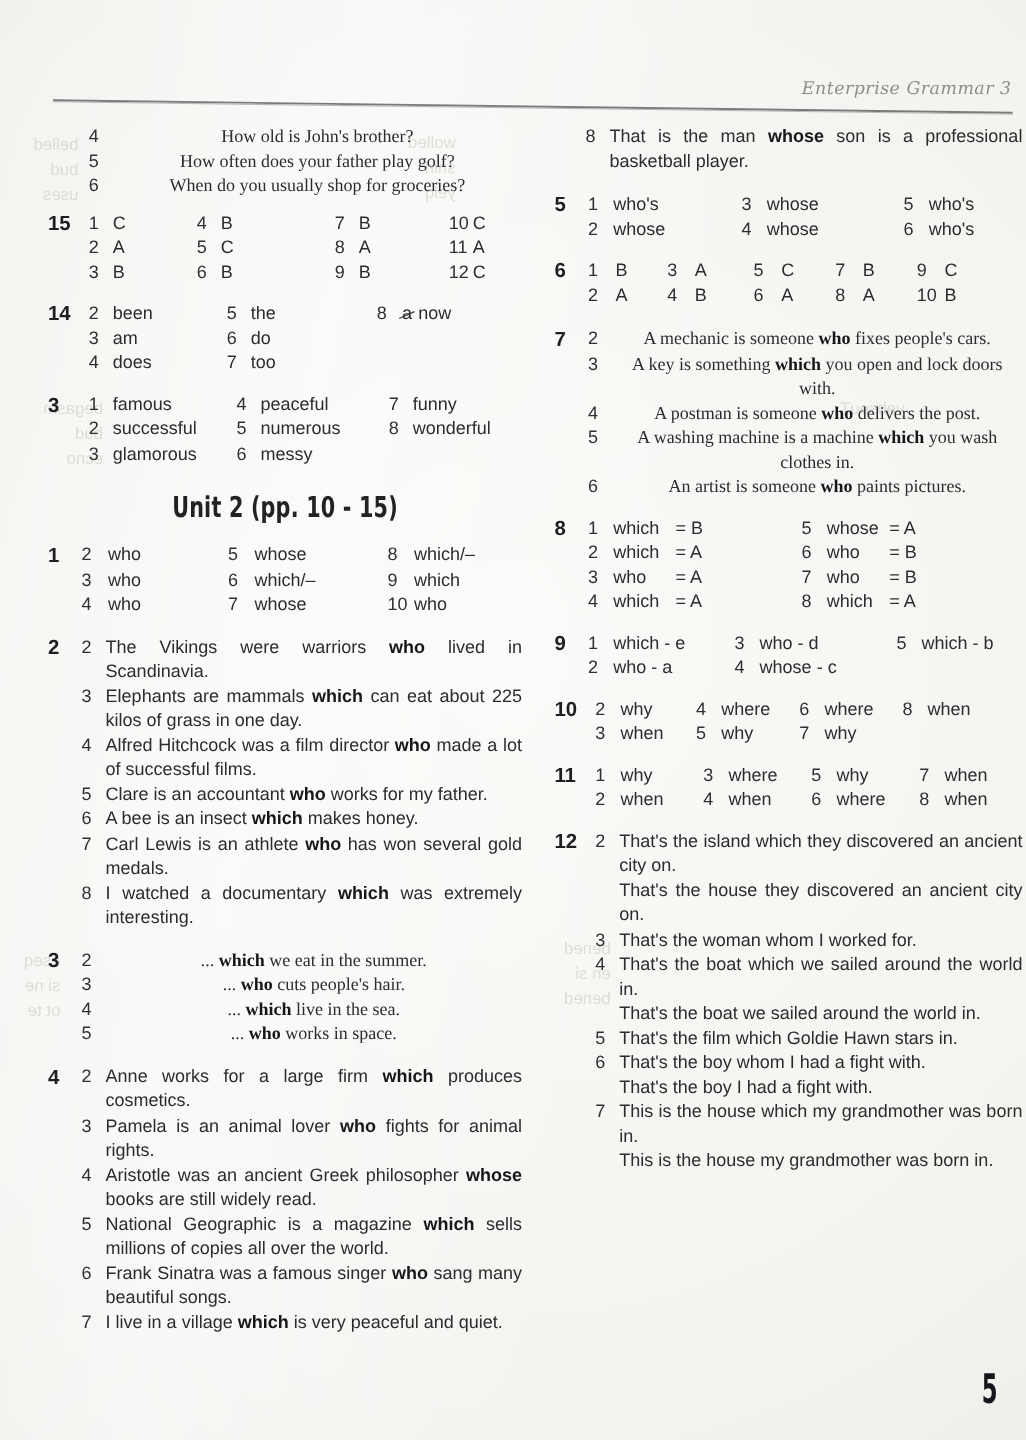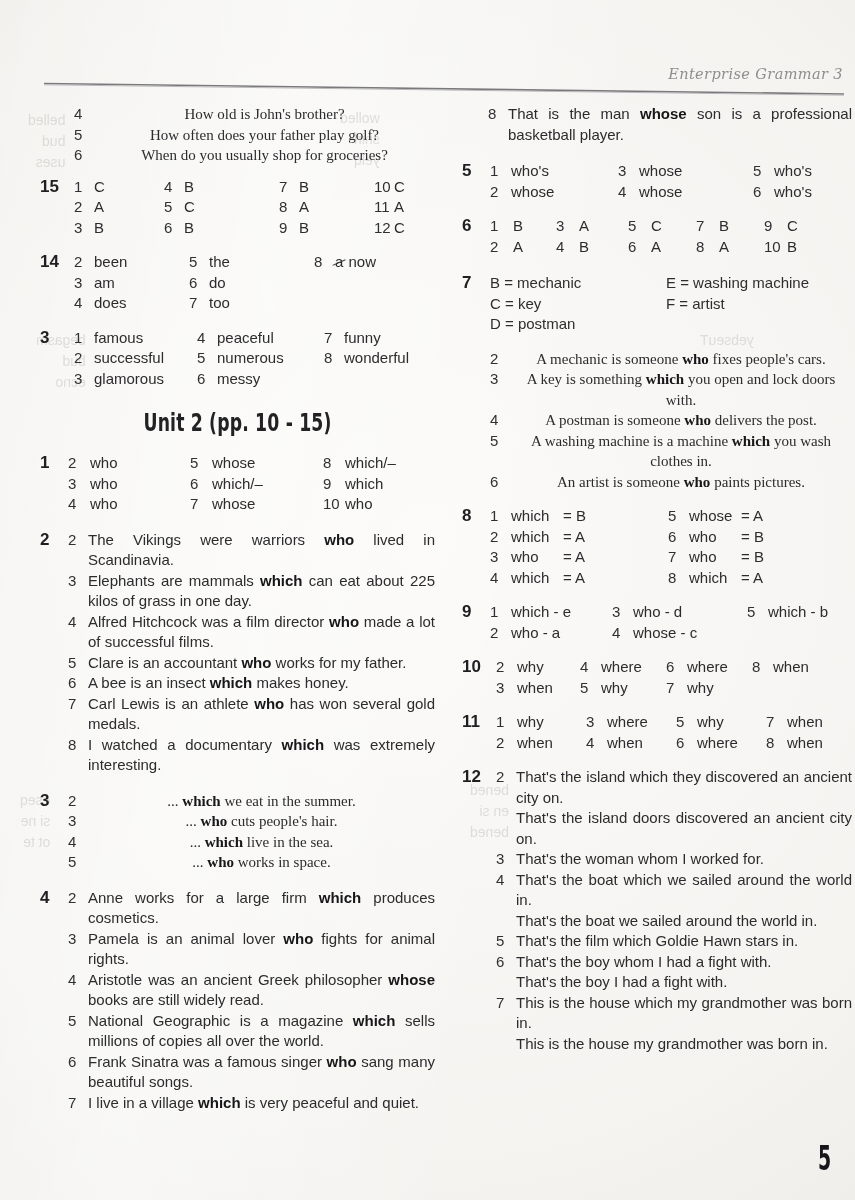--- a/index.html
+++ b/index.html
@@ -578,34 +578,20 @@
                 <span class="v">B</span>
               </div>
             </div>
           </div>
       </div>
     </div>
 
     <div class="ex" style="margin-bottom:14px;">
       <div class="ex-num">7</div>
       <div class="ex-body">
-        <div class="keytab">
-          <div class="krow">
-            <span class="kc">B = mechanic</span>
-            <span class="kc2">E = washing machine</span>
-          </div>
-          <div class="krow">
-            <span class="kc">C = key</span>
-            <span class="kc2">F = artist</span>
-          </div>
-          <div class="krow">
-            <span class="kc">D = postman</span>
-            <span class="kc2"></span>
-          </div>
-        </div>
         <div class="slist" style="margin-top:14px;">
             <div class="item">
               <span class="n">2</span>
               <span class="t nojust">A mechanic is someone <b>who</b> fixes people's cars.</span>
             </div>
             <div class="item">
               <span class="n">3</span>
               <span class="t nojust">A key is something <b>which</b> you open and lock doors with.</span>
             </div>
             <div class="item">
@@ -805,21 +791,21 @@
     </div>
 
     <div class="ex">
       <div class="ex-num w2">12</div>
       <div class="ex-body w2">
         <div class="slist">
             <div class="item">
               <span class="n">2</span>
               <span class="t">That's the island which they discovered an ancient city on.</span>
             </div>
-            <div class="alt">That's the island doors discovered an ancient city on.</div>
+            <div class="alt">That's the house they discovered an ancient city on.</div>
             <div class="item">
               <span class="n">3</span>
               <span class="t">That's the woman whom I worked for.</span>
             </div>
             <div class="item">
               <span class="n">4</span>
               <span class="t">That's the boat which we sailed around the world in.</span>
             </div>
             <div class="alt">That's the boat we sailed around the world in.</div>
             <div class="item">

